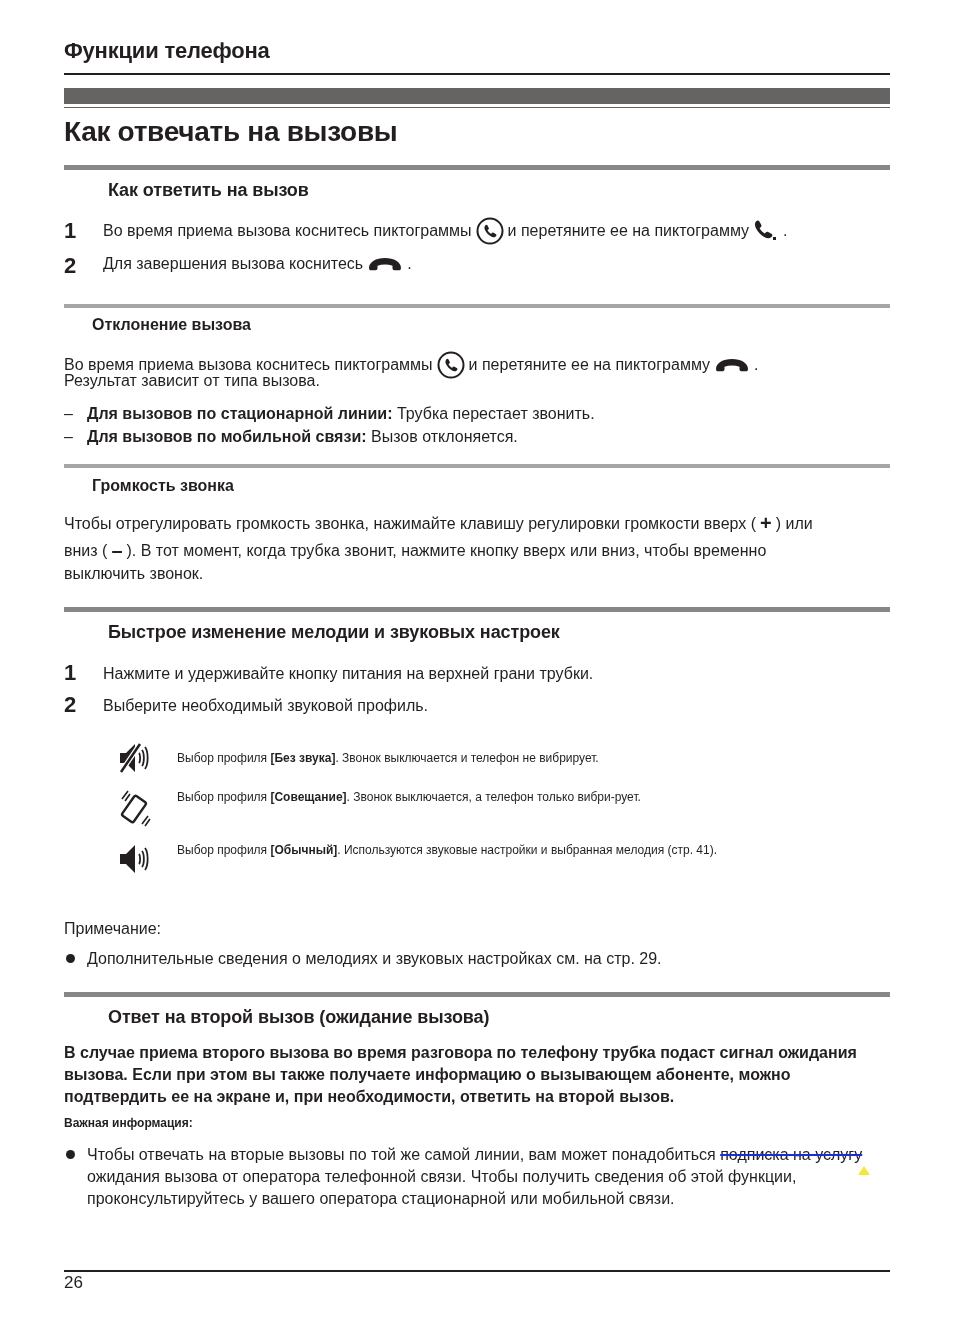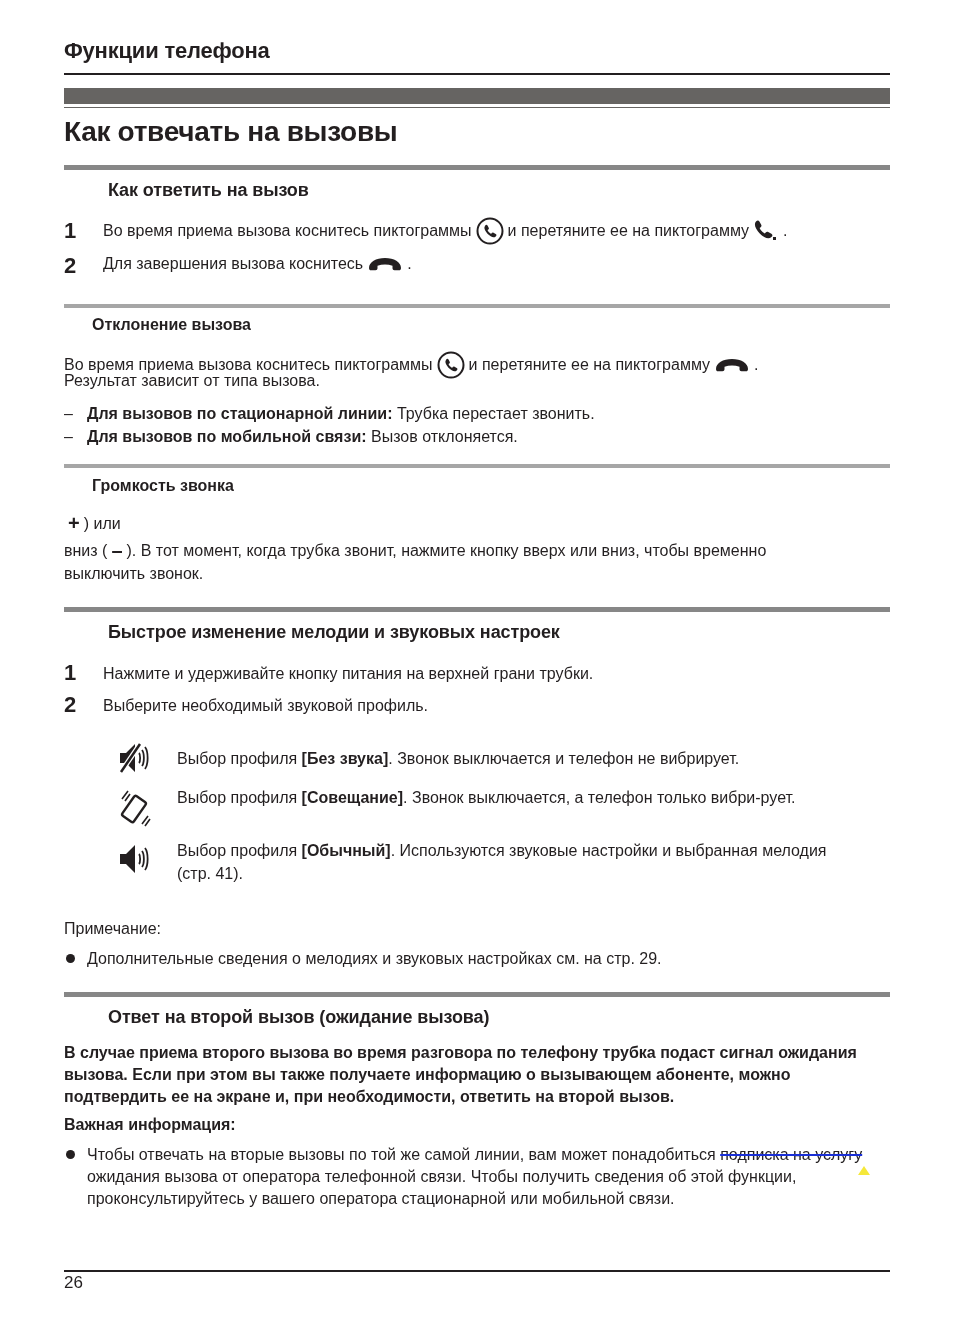--- a/index.html
+++ b/index.html
@@ -26,21 +26,21 @@
     .body-text { left: 0; font-size: 16px; white-space: nowrap; display: flex; align-items: center; }
     .para { left: 0; width: 826px; font-size: 16px; line-height: 22px; font-weight: bold; }
     .dash { left: 0; font-size: 16px; }
     .dash-text { left: 23px; font-size: 16px; white-space: nowrap; }
     b { font-weight: bold; }
 
     .ic { display: inline-flex; align-items: center; justify-content: center; margin: 0 4px; }
     .ic svg { display: block; }
 
     .profile-icon { left: 54px; width: 36px; height: 34px; }
-    .profile-text { left: 113px; width: 650px; font-size: 16px; line-height: 23px; }
+    .profile-text { left: 113px; width: 650px; font-size: 12px; line-height: 23px; }
 
     .bullet { left: 2px; width: 9px; height: 9px; border-radius: 50%; background: #231f20; }
     .bullet-text { left: 23px; width: 803px; font-size: 16px; line-height: 22px; }
 
     .strike { color: #231f20; text-decoration: line-through; text-decoration-color: #1a2fd6; text-decoration-thickness: 2px; }
     .caret-mark {
       display: inline-block; width: 0; height: 0; position: relative;
     }
     .caret-mark::after {
       content: ""; position: absolute; left: -4px; top: 6px;
@@ -120,20 +120,21 @@
   </div>
   <div class="abs dash" style="top:428px;">–</div>
   <div class="abs dash-text" style="top:428px;">
     <b>Для вызовов по мобильной связи:</b><span> Вызов отклоняется.</span>
   </div>
 
   <div class="abs rule-grey-light" style="top:464px;"></div>
 
   <div class="abs h4" style="top:477px;">Громкость звонка</div>
   <div class="abs body-text" style="top:512px;">
+    <span>Чтобы отрегулировать громкость звонка, нажимайте клавишу регулировки громкости вверх (</span>
     <b style="font-size:20px;margin:0 4px;">+</b>
     <span>) или</span>
   </div>
   <div class="abs body-text" style="top:539px;">
     <span>вниз (</span>
     <b style="font-size:20px;margin:0 4px;">–</b>
     <span>). В тот момент, когда трубка звонит, нажмите кнопку вверх или вниз, чтобы временно</span>
   </div>
   <div class="abs body-text" style="top:565px;">выключить звонок.</div>
 
@@ -178,21 +179,21 @@
   </div>
 
   <div class="abs" style="top:920px;left:0;font-size:16px;font-weight:normal;">Примечание:</div>
   <div class="abs bullet" style="top:954px;"></div>
   <div class="abs bullet-text" style="top:948px;">Дополнительные сведения о мелодиях и звуковых настройках см. на стр. 29.</div>
 
   <div class="abs rule-grey" style="top:992px;"></div>
 
   <div class="abs h3" style="top:1007px;">Ответ на второй вызов (ожидание вызова)</div>
   <div class="abs para" style="top:1042px;">В случае приема второго вызова во время разговора по телефону трубка подаст сигнал ожидания вызова. Если при этом вы также получаете информацию о вызывающем абоненте, можно подтвердить ее на экране и, при необходимости, ответить на второй вызов.</div>
-  <div class="abs" style="top:1116px;left:0;font-size:16px;font-weight:bold;">Важная информация:</div>
+  <div class="abs" style="top:1116px;left:0;font-size:12px;font-weight:bold;">Важная информация:</div>
   <div class="abs bullet" style="top:1150px;"></div>
   <div class="abs bullet-text" style="top:1144px;">
     <span>Чтобы отвечать на вторые вызовы по той же самой линии, вам может понадобиться </span><span class="strike">подписка на услугу</span><span class="caret-mark"></span><span> ожидания вызова от оператора телефонной связи. Чтобы получить сведения об этой функции, проконсультируйтесь у вашего оператора стационарной или мобильной связи.</span>
   </div>
 
   <div class="abs rule-black" style="top:1270px;"></div>
   <div class="abs page-number">26</div>
 </div>
 
 </body></html>

